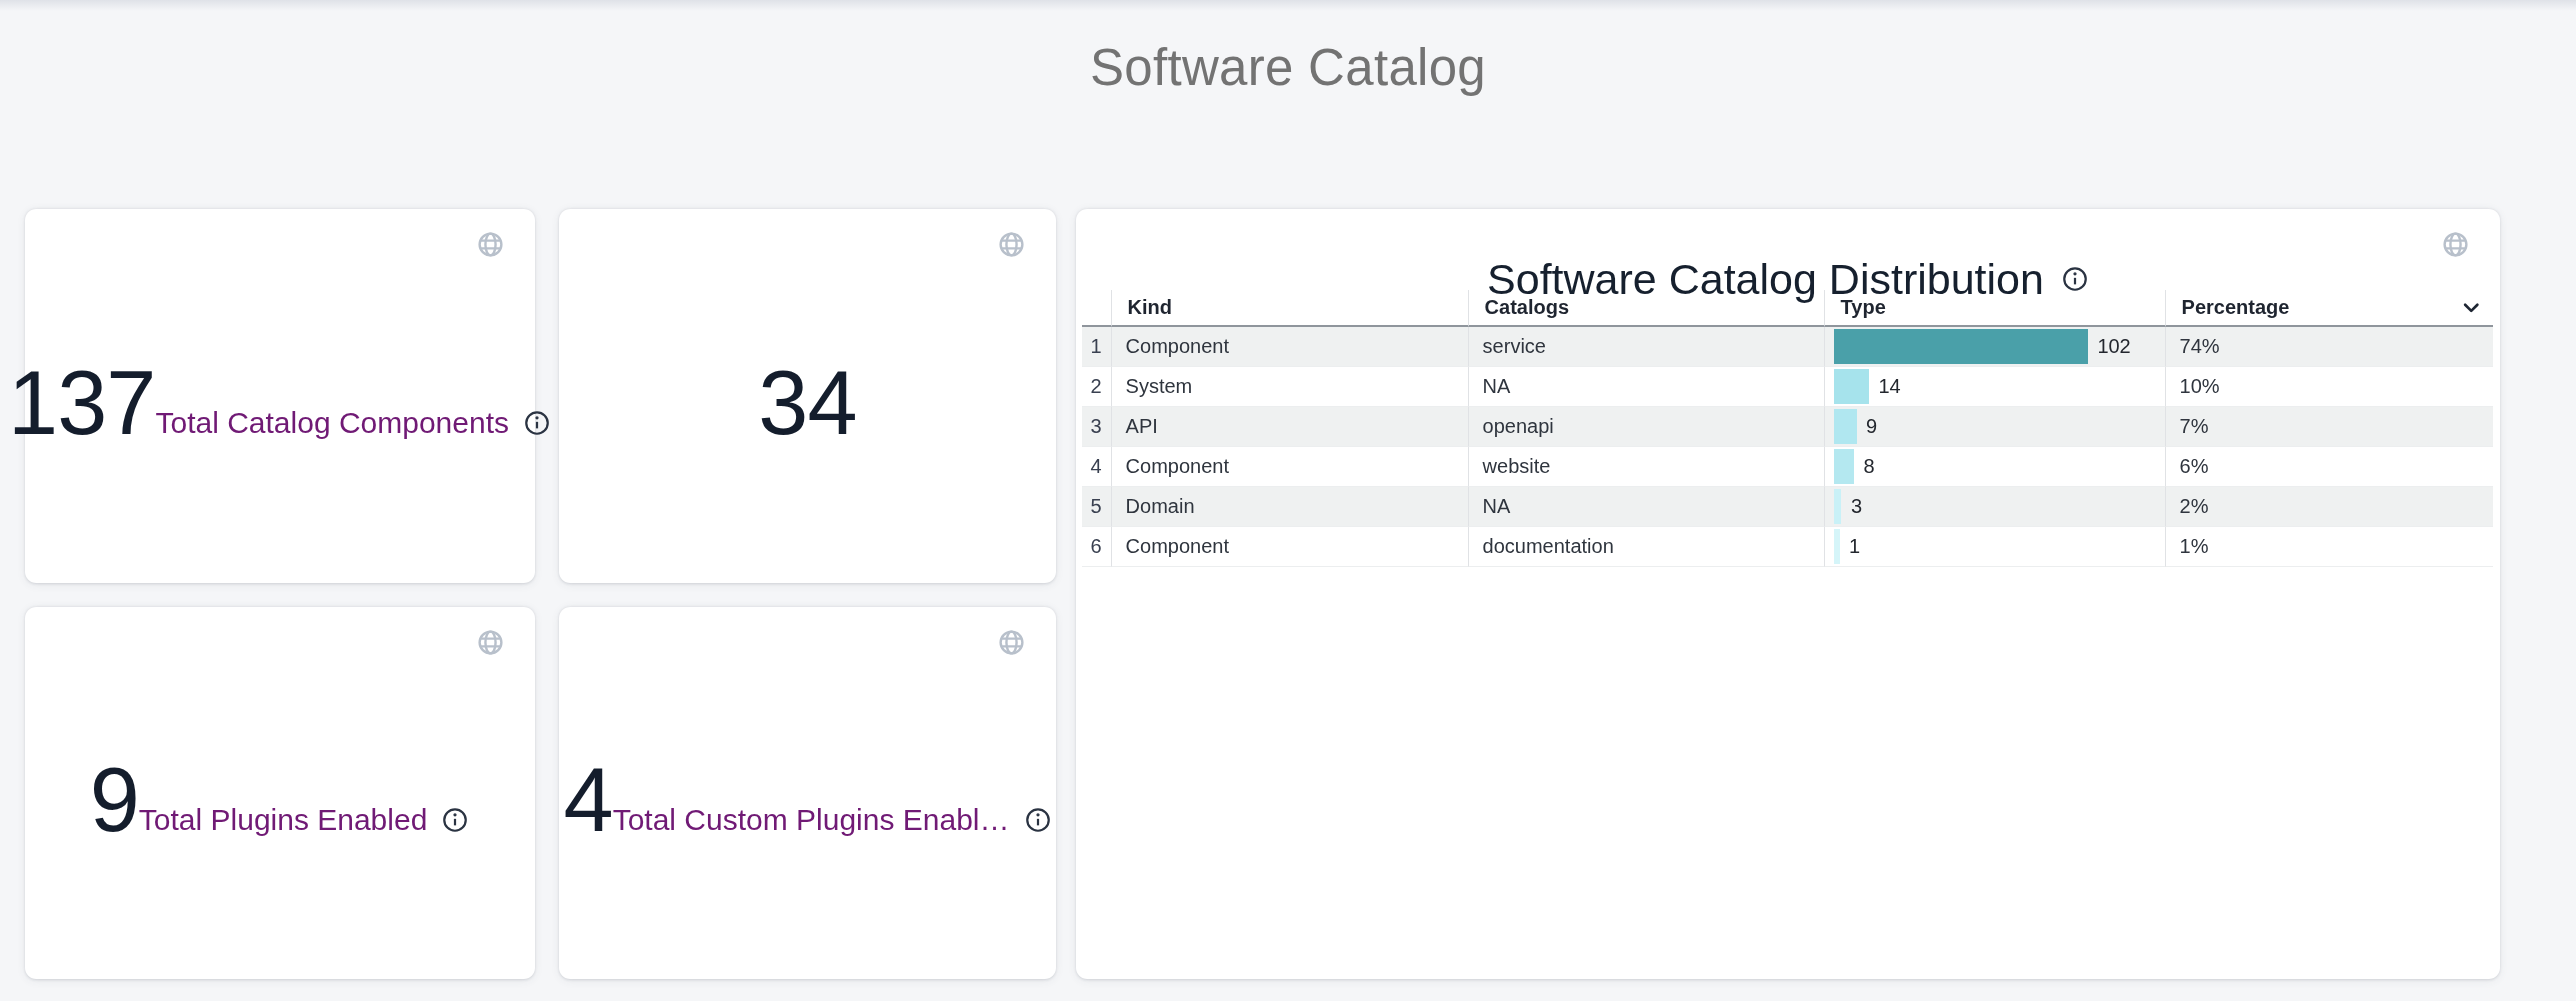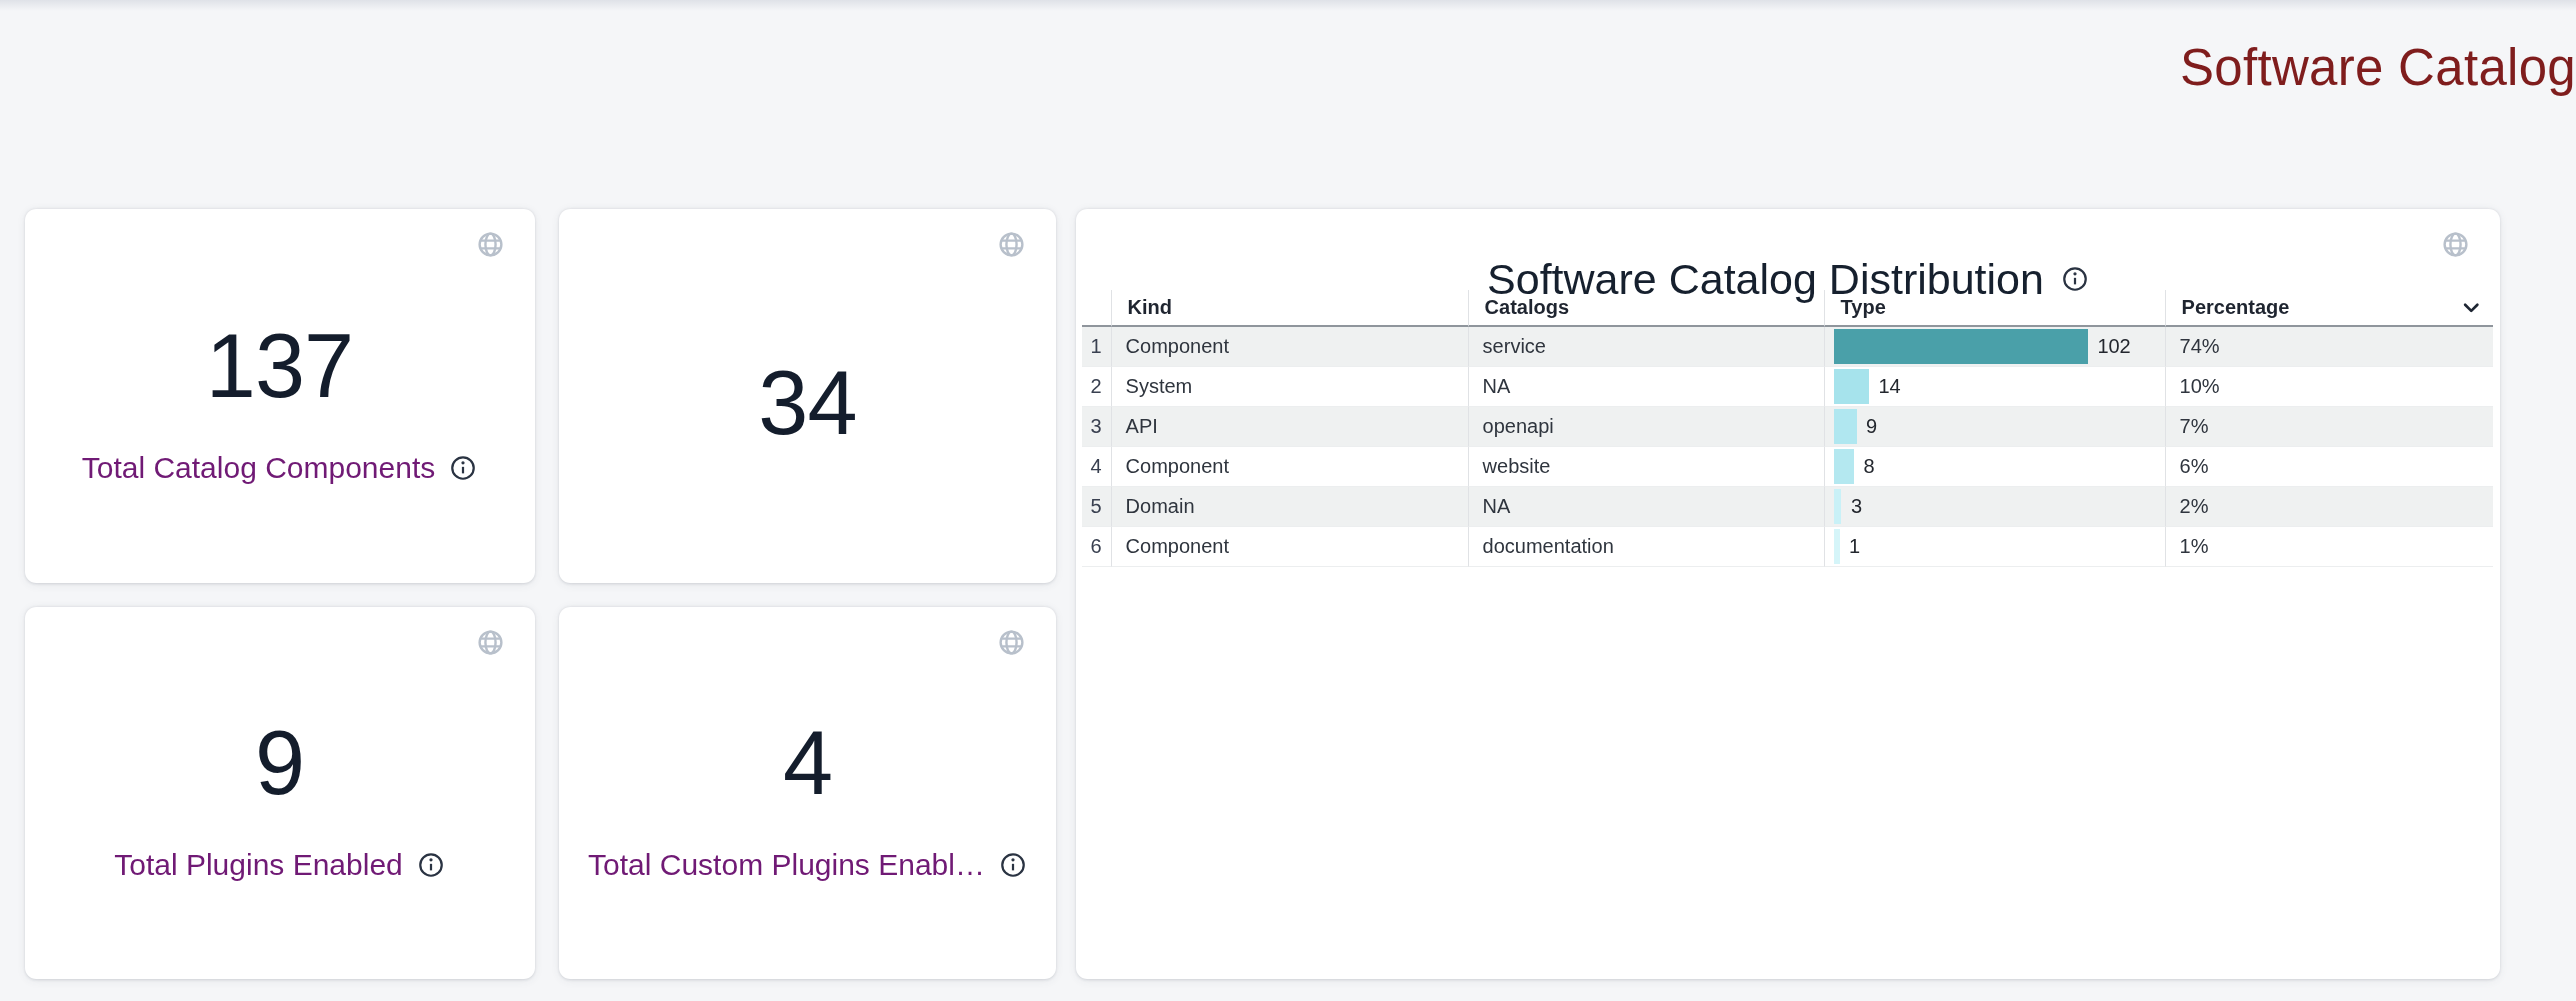--- a/index.html
+++ b/index.html
@@ -8,40 +8,40 @@
     background:#f5f6f8;
     font-family:"Liberation Sans", sans-serif;
     color:#17202e;
   }
   body::before{ 
     content:"";position:absolute;top:0;left:0;right:0;height:11.3px;
     background:linear-gradient(180deg, rgba(172,179,194,.30), rgba(172,179,194,0));
     pointer-events:none;
   }
   .page-title{
-    position:absolute;top:38px;left:0;width:2576px;text-align:right;
-    font-size:51px;font-weight:500;color:#7f1d1d;letter-spacing:0.3px;
+    position:absolute;top:38px;left:0;width:2576px;text-align:center;
+    font-size:51px;font-weight:500;color:#737373;letter-spacing:0.3px;
   }
   .card{
     position:absolute;background:#ffffff;border-radius:11.3px;
     box-shadow:0 0.9px 2.8px rgba(60,70,90,.16), 0 1.9px 9.4px rgba(60,70,90,.07);
   }
   #card-0{left:24.5px;top:209px;width:510px;height:374px;}
   #card-1{left:559px;top:209px;width:497px;height:374px;}
   #card-2{left:24.5px;top:607px;width:510px;height:372px;}
   #card-3{left:559px;top:607px;width:497px;height:372px;}
   #table-card{left:1076px;top:209px;width:1424px;height:770px;}
 
   .globe-btn{
     position:absolute;top:21px;right:30px;width:29px;height:29px;cursor:pointer;
   }
   .globe-btn svg{width:29px;height:29px;display:block;}
 
   .stat-inner{
-    position:absolute;inset:0;display:flex;flex-direction:column;
+    position:absolute;inset:0;display:flex;flex-direction:row;
     align-items:center;justify-content:center;padding-top:13px;box-sizing:border-box;
   }
   .stat-value{
     font-size:90px;line-height:1;font-weight:500;color:#141d2c;letter-spacing:-0.9px;
   }
   .stat-label-row{
     display:flex;align-items:center;gap:14px;margin-top:40px;
     max-width:calc(100% - 45px);
   }
   .stat-label{

